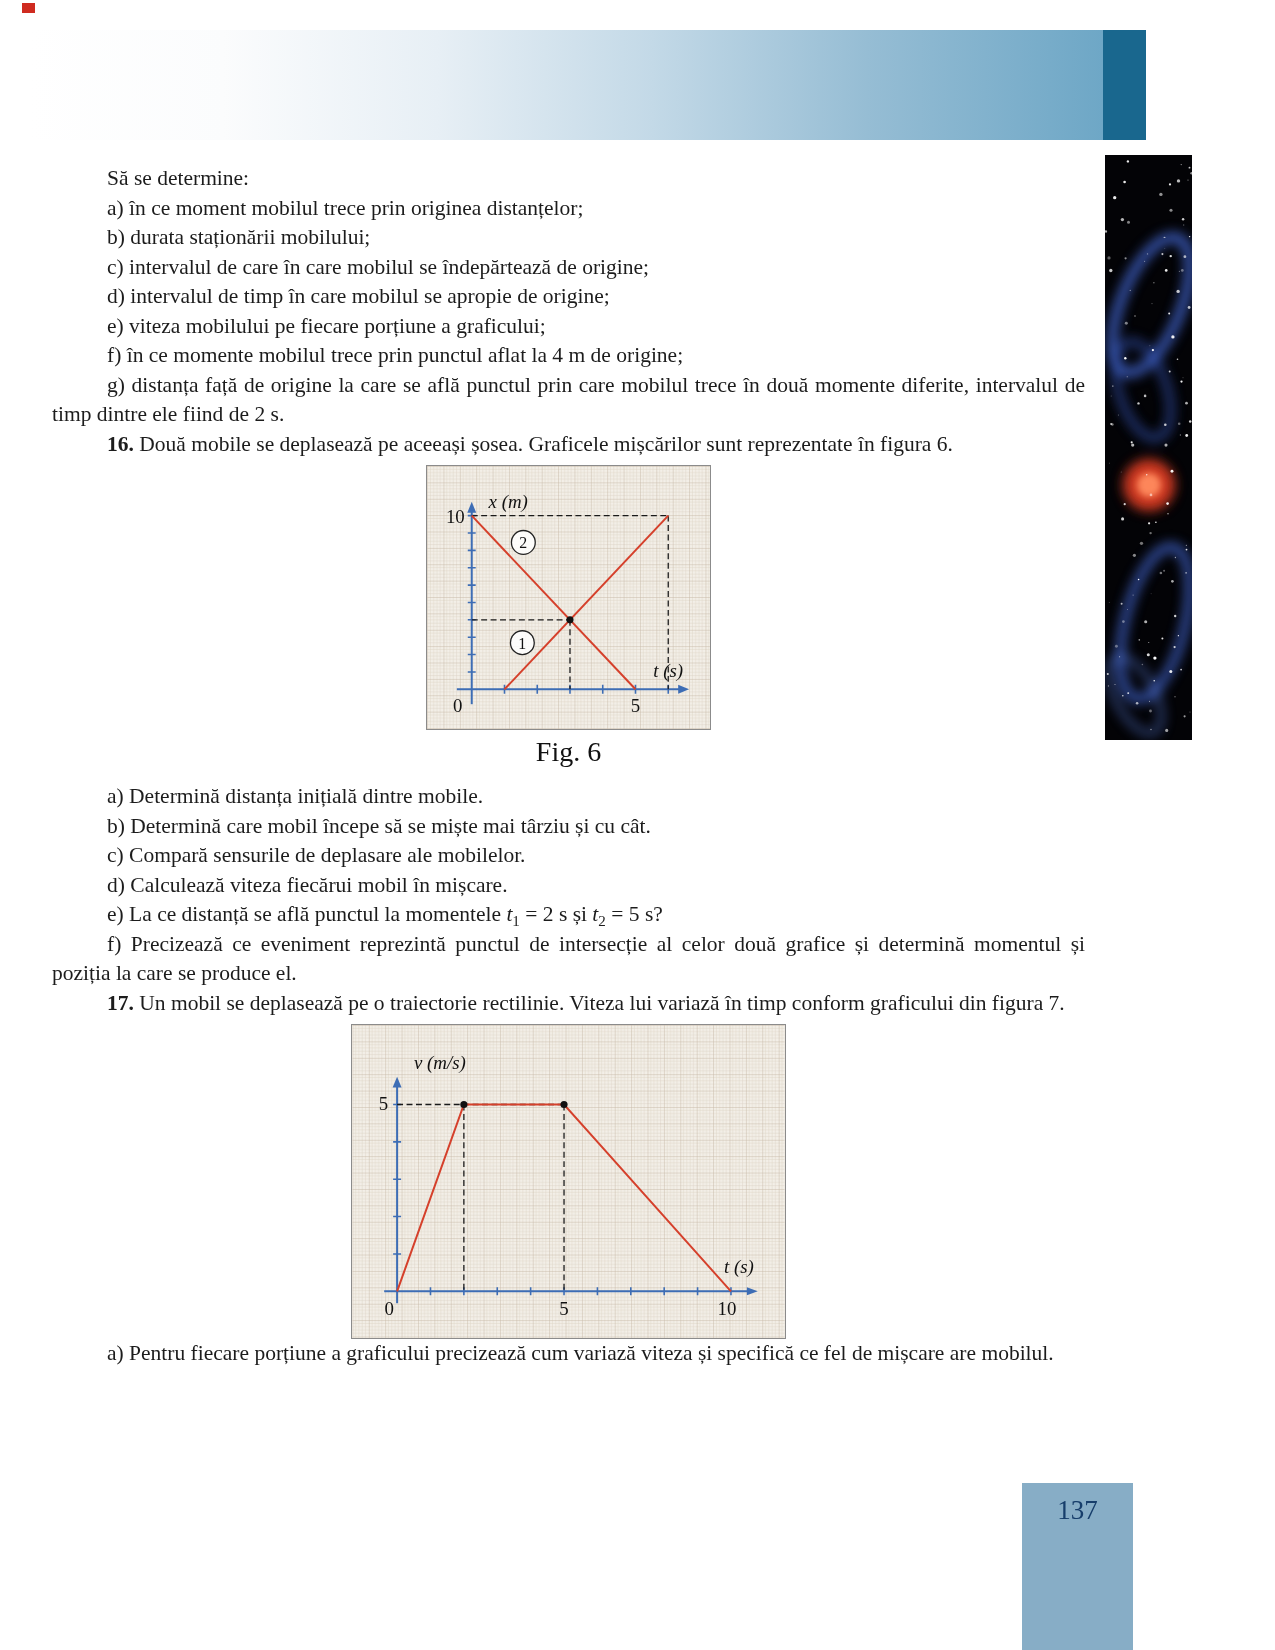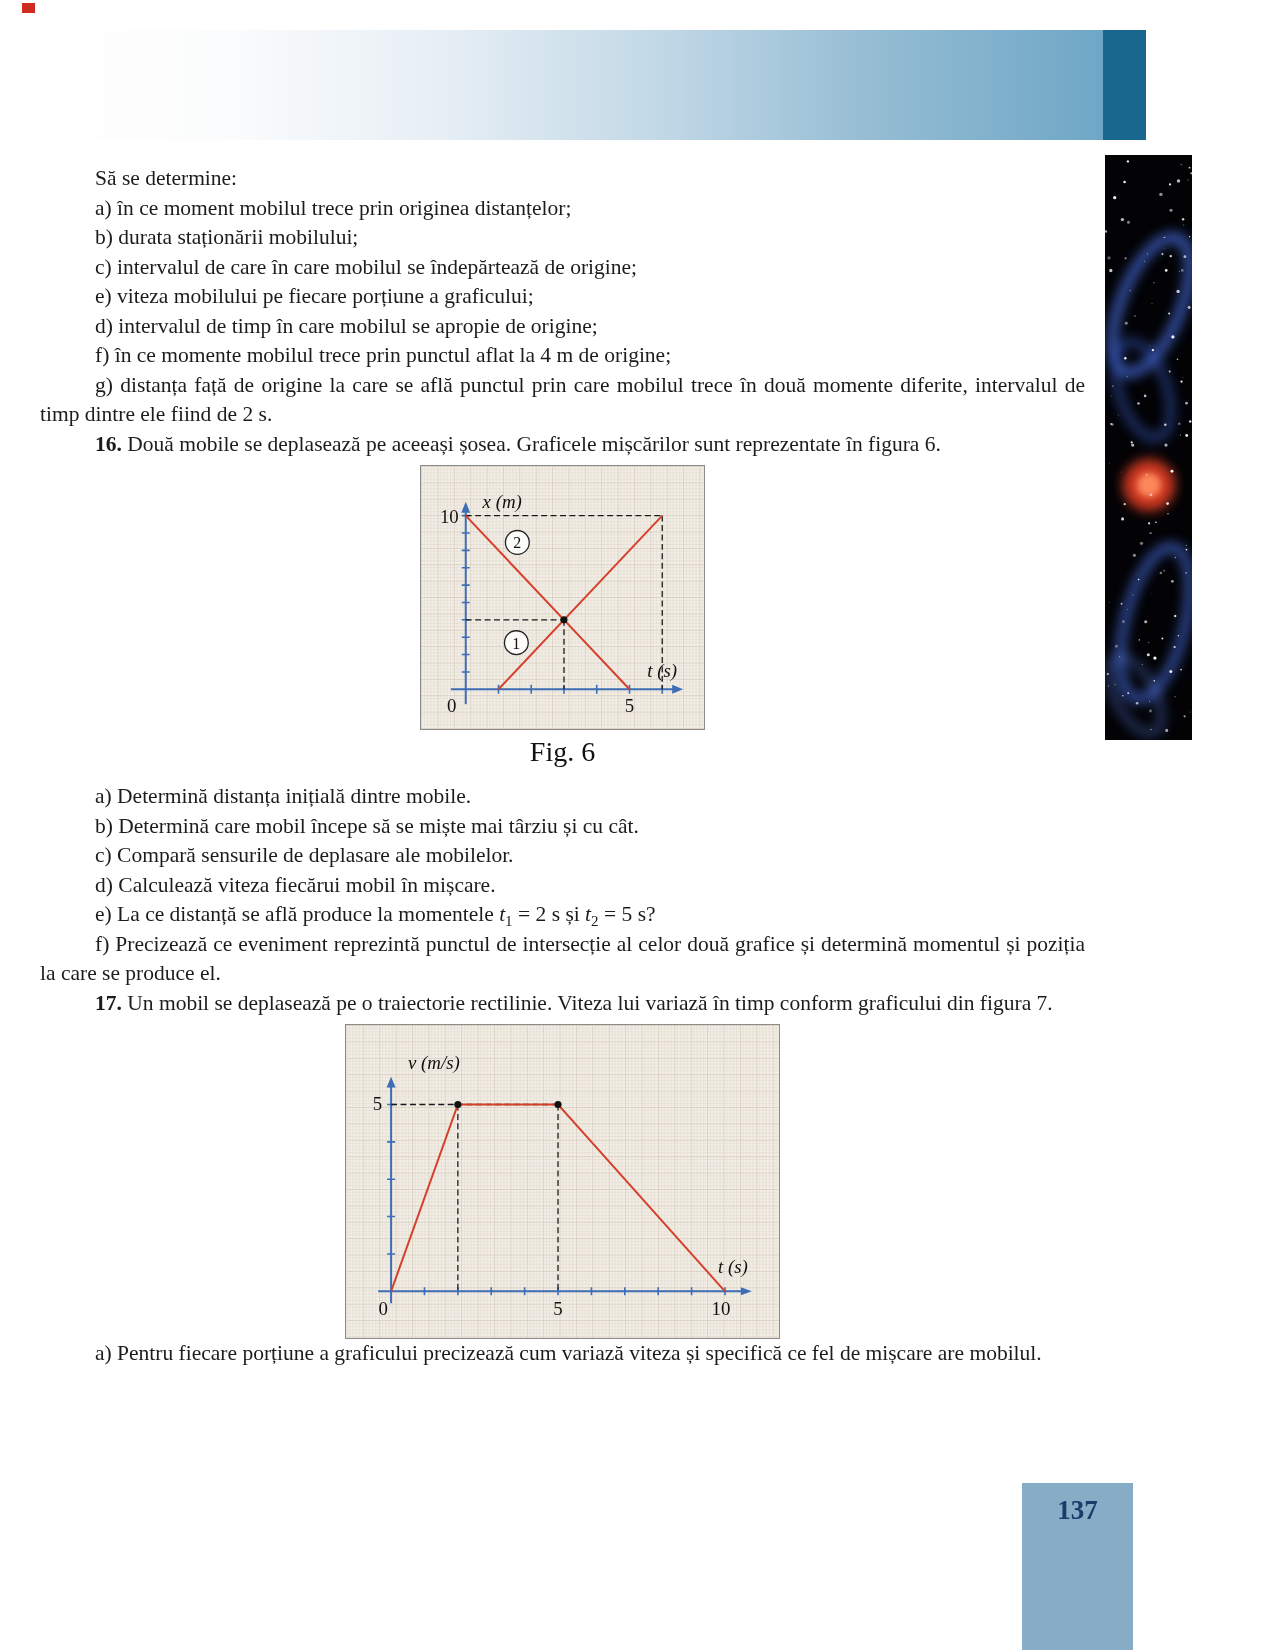--- a/index.html
+++ b/index.html
@@ -8,38 +8,38 @@
           overflow:hidden; font-family:"Liberation Serif", serif; }
 
   .corner-mark { position:absolute; left:22px; top:3px; width:13px; height:10px; background:#cf2b20; }
 
   .header-band { position:absolute; left:30px; top:30px; width:1073px; height:110px;
     background:linear-gradient(to right,#ffffff 0%,#fbfcfd 18%,#e7eff5 38%,#c3d9e7 58%,#96bdd4 78%,#6ea7c6 100%); }
   .header-band-dark { position:absolute; left:1103px; top:30px; width:43px; height:110px; background:#19678e; }
 
   .nebula { position:absolute; left:1105px; top:155px; width:87px; height:585px; background:#020205; overflow:hidden; }
 
-  .content { position:relative; padding:164px 190px 0 40px; }
+  .content { position:relative; padding:164px 190px 0 52px; }
   .text-slot p { font-size:21.5px; line-height:29.5px; color:#1c1c1c;
                  text-indent:55px; text-align:justify; }
   .bold { font-weight:bold; }
   .ital { font-style:italic; }
   .subs { vertical-align:sub; font-size:70%; line-height:0; }
 
   .figure { width:max-content; margin:6px auto 0; }
   .figure svg { display:block; border:1px solid #8b8b8b; background:#f3efe8; }
   .figcaption { text-align:center; font-size:28px; color:#111; margin:6px 0 14px; }
 
   .axis-label  { font-family:"Liberation Serif",serif; font-style:italic; font-size:19px; fill:#111; }
   .tick-label  { font-family:"Liberation Serif",serif; font-size:19px; fill:#111; }
   .marker-text { font-family:"Liberation Serif",serif; font-size:16px; fill:#111; }
 
   .page-number-box { position:absolute; left:1022px; top:1483px; width:111px; height:167px; background:#87adc6; }
   .page-number-box span { display:block; text-align:center; margin-top:12px;
-                          font-size:27px; font-weight:bold; color:#173e6b; }
+                          font-size:27px; font-weight:normal; color:#173e6b; }
 </style>
 </head>
 <body>
 
 <div class="page">
 
   <div class="corner-mark"></div>
   <div class="header-band"></div>
   <div class="header-band-dark"></div>
 
@@ -189,22 +189,22 @@
     </svg>
   </div>
 
   <div class="content">
 
     <div class="text-slot">
         <p><span>Să se determine:</span></p>
         <p><span>a) în ce moment mobilul trece prin originea distanțelor;</span></p>
         <p><span>b) durata staționării mobilului;</span></p>
         <p><span>c) intervalul de care în care mobilul se îndepărtează de origine;</span></p>
+        <p><span>d) intervalul de timp în care mobilul se apropie de origine;</span></p>
         <p><span>e) viteza mobilului pe fiecare porțiune a graficului;</span></p>
-        <p><span>d) intervalul de timp în care mobilul se apropie de origine;</span></p>
         <p><span>f) în ce momente mobilul trece prin punctul aflat la 4 m de origine;</span></p>
         <p><span>g) distanța față de origine la care se află punctul prin care mobilul trece în două momente diferite, intervalul de timp dintre ele fiind de 2 s.</span></p>
         <p><span class="bold">16.</span><span> Două mobile se deplasează pe aceeași șosea. Graficele mișcărilor sunt reprezentate în figura 6.</span></p>
       </div>
 
     <div class="figure">
       <svg width="285" height="265" viewBox="0 0 285 265">
         <defs>
           <pattern id="grid6" width="16.5" height="16.5" patternUnits="userSpaceOnUse">
             <rect width="16.5" height="16.5" fill="#f3efe8"></rect>
@@ -247,21 +247,21 @@
         <text x="210" y="248" class="tick-label" text-anchor="middle">5</text>
       </svg>
     </div>
     <div class="figcaption">Fig. 6</div>
 
     <div class="text-slot">
         <p><span>a) Determină distanța inițială dintre mobile.</span></p>
         <p><span>b) Determină care mobil începe să se miște mai târziu și cu cât.</span></p>
         <p><span>c) Compară sensurile de deplasare ale mobilelor.</span></p>
         <p><span>d) Calculează viteza fiecărui mobil în mișcare.</span></p>
-        <p><span>e) La ce distanță se află produce la momentele </span><span class="ital">t</span><span class="subs">1</span><span> = 2 s și </span><span class="ital">t</span><span class="subs">2</span><span> = 5 s?</span></p>
+        <p><span>e) La ce distanță se află punctul la momentele </span><span class="ital">t</span><span class="subs">1</span><span> = 2 s și </span><span class="ital">t</span><span class="subs">2</span><span> = 5 s?</span></p>
         <p><span>f) Precizează ce eveniment reprezintă punctul de intersecție al celor două grafice și determină momentul și poziția la care se produce el.</span></p>
         <p><span class="bold">17.</span><span> Un mobil se deplasează pe o traiectorie rectilinie. Viteza lui variază în timp conform graficului din figura 7.</span></p>
       </div>
 
     <div class="figure">
       <svg width="435" height="315" viewBox="0 0 435 315">
         <defs>
           <pattern id="grid7" width="16.5" height="16.5" patternUnits="userSpaceOnUse">
             <rect width="16.5" height="16.5" fill="#f3efe8"></rect>
             <path d="M3.3 0V16.5M6.6 0V16.5M9.9 0V16.5M13.2 0V16.5M0 3.3H16.5M0 6.6H16.5M0 9.9H16.5M0 13.2H16.5" stroke="#ded4c6" stroke-width="0.5" fill="none"></path>

